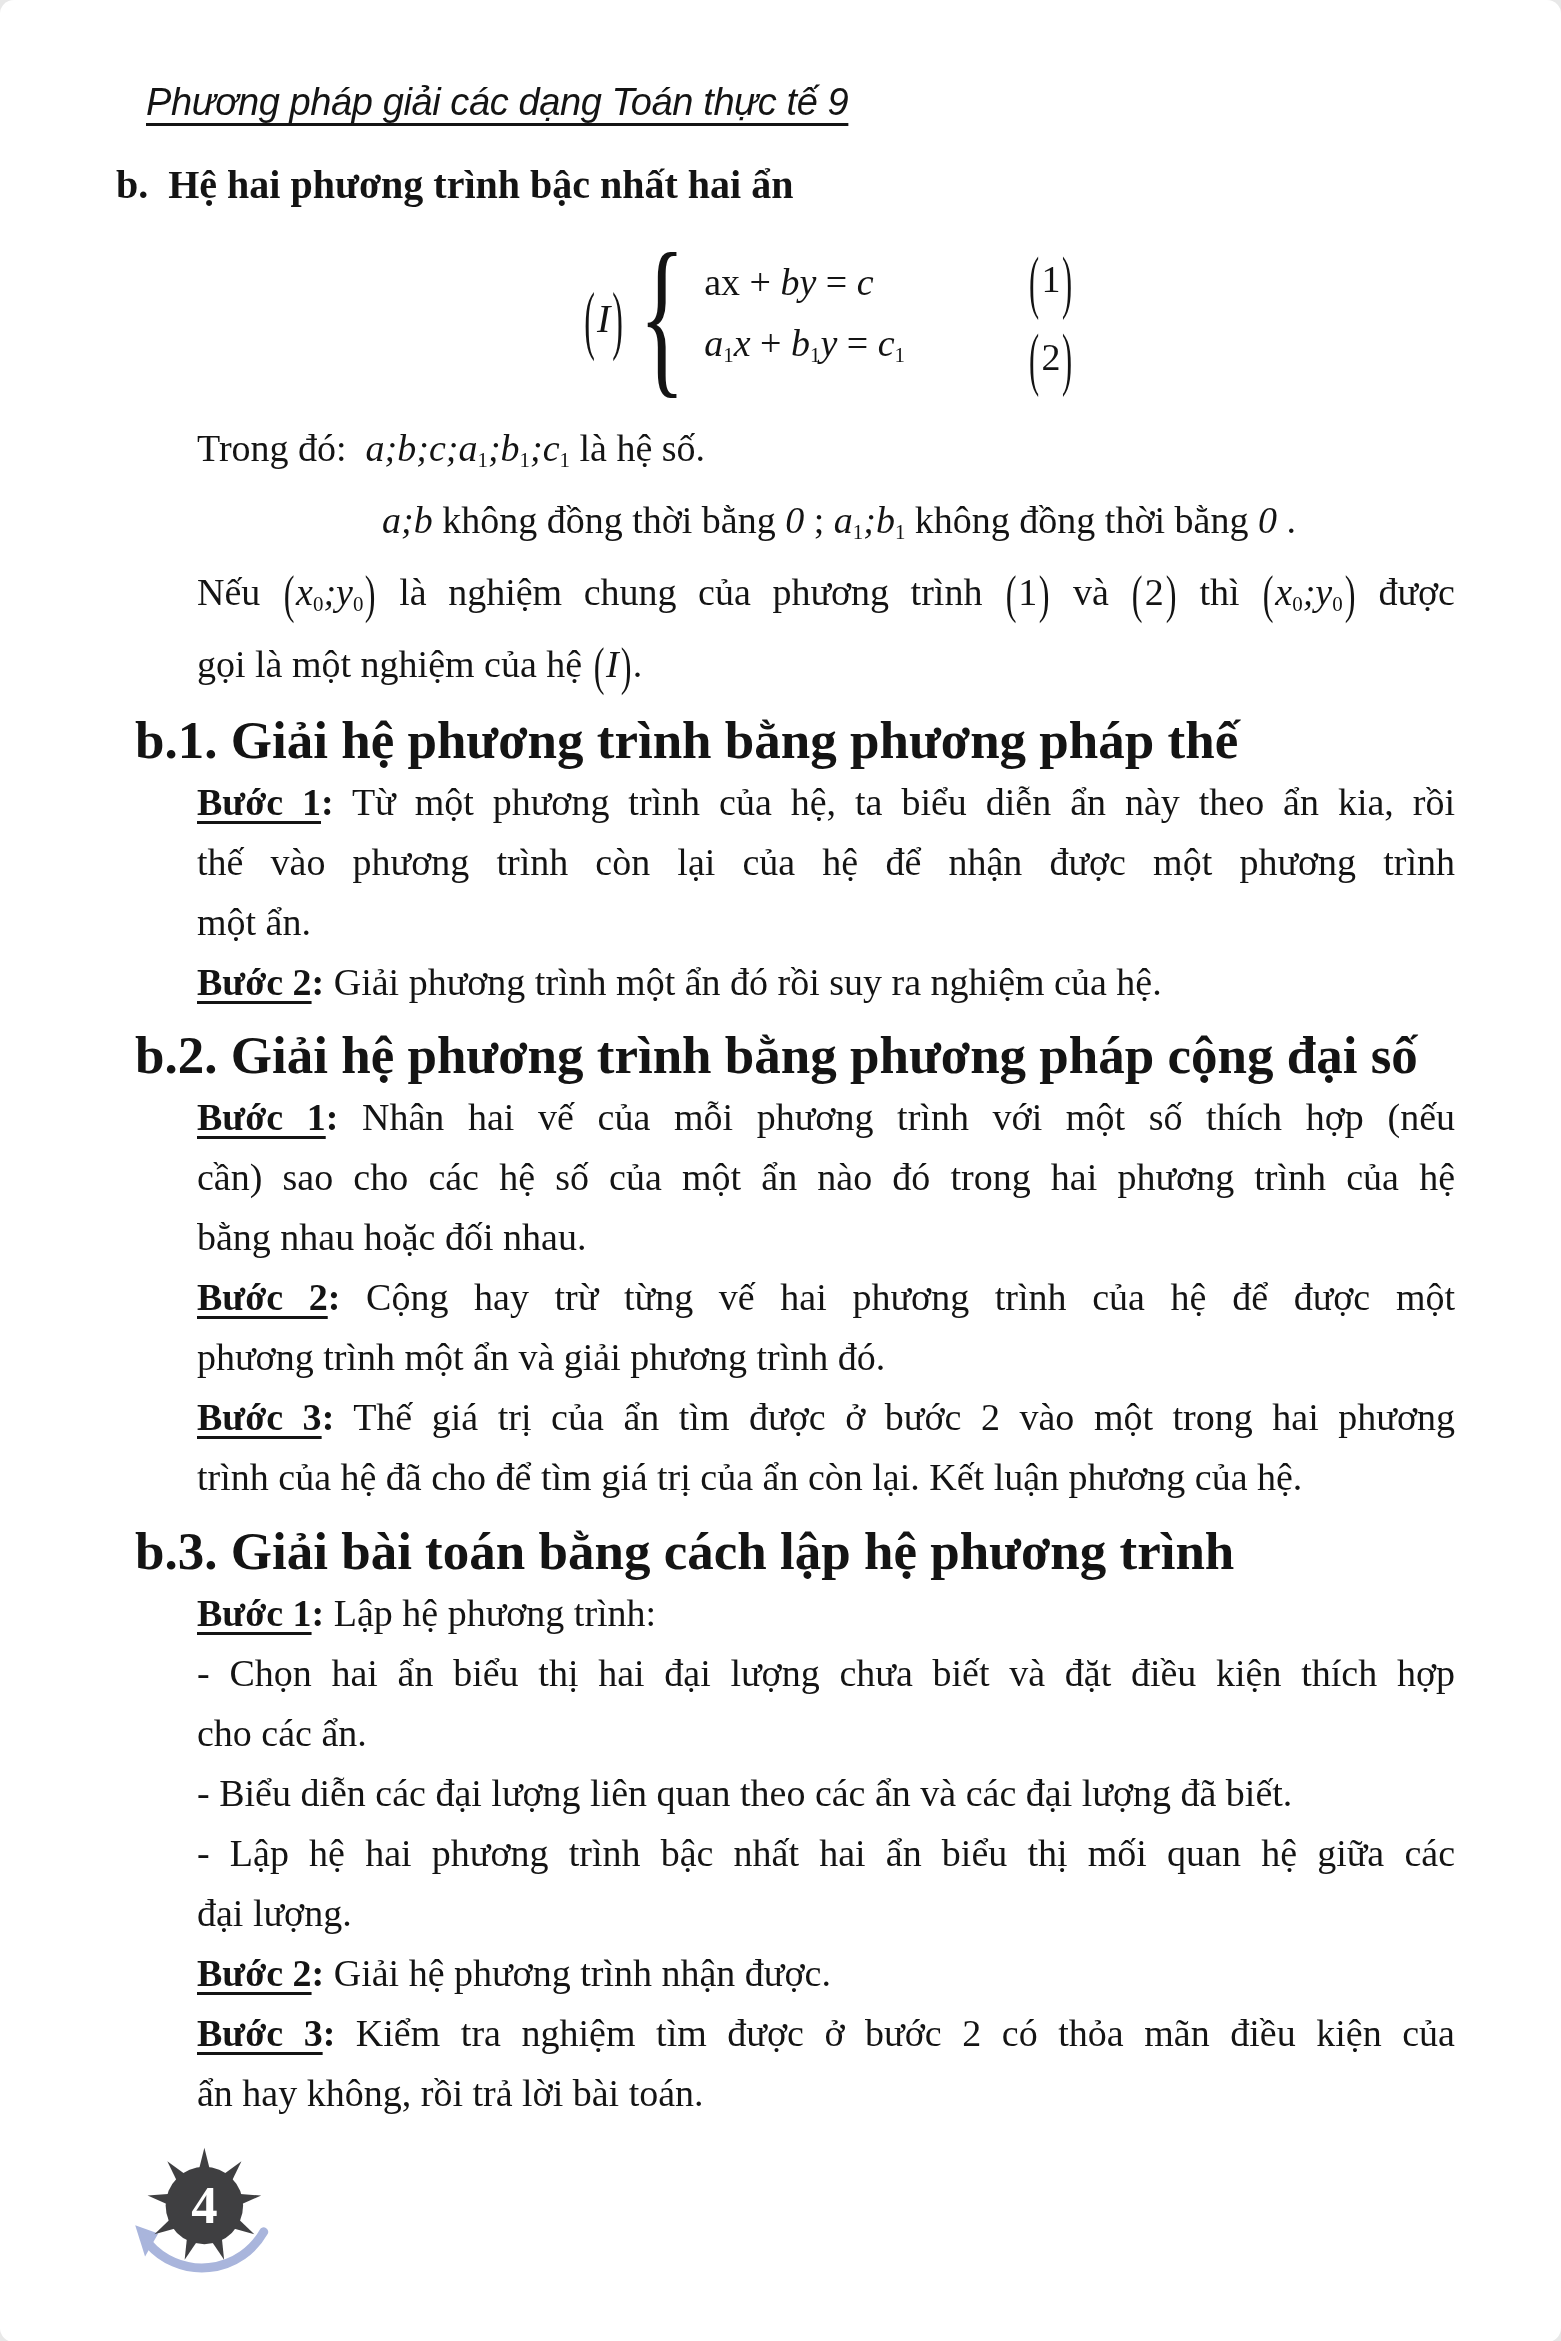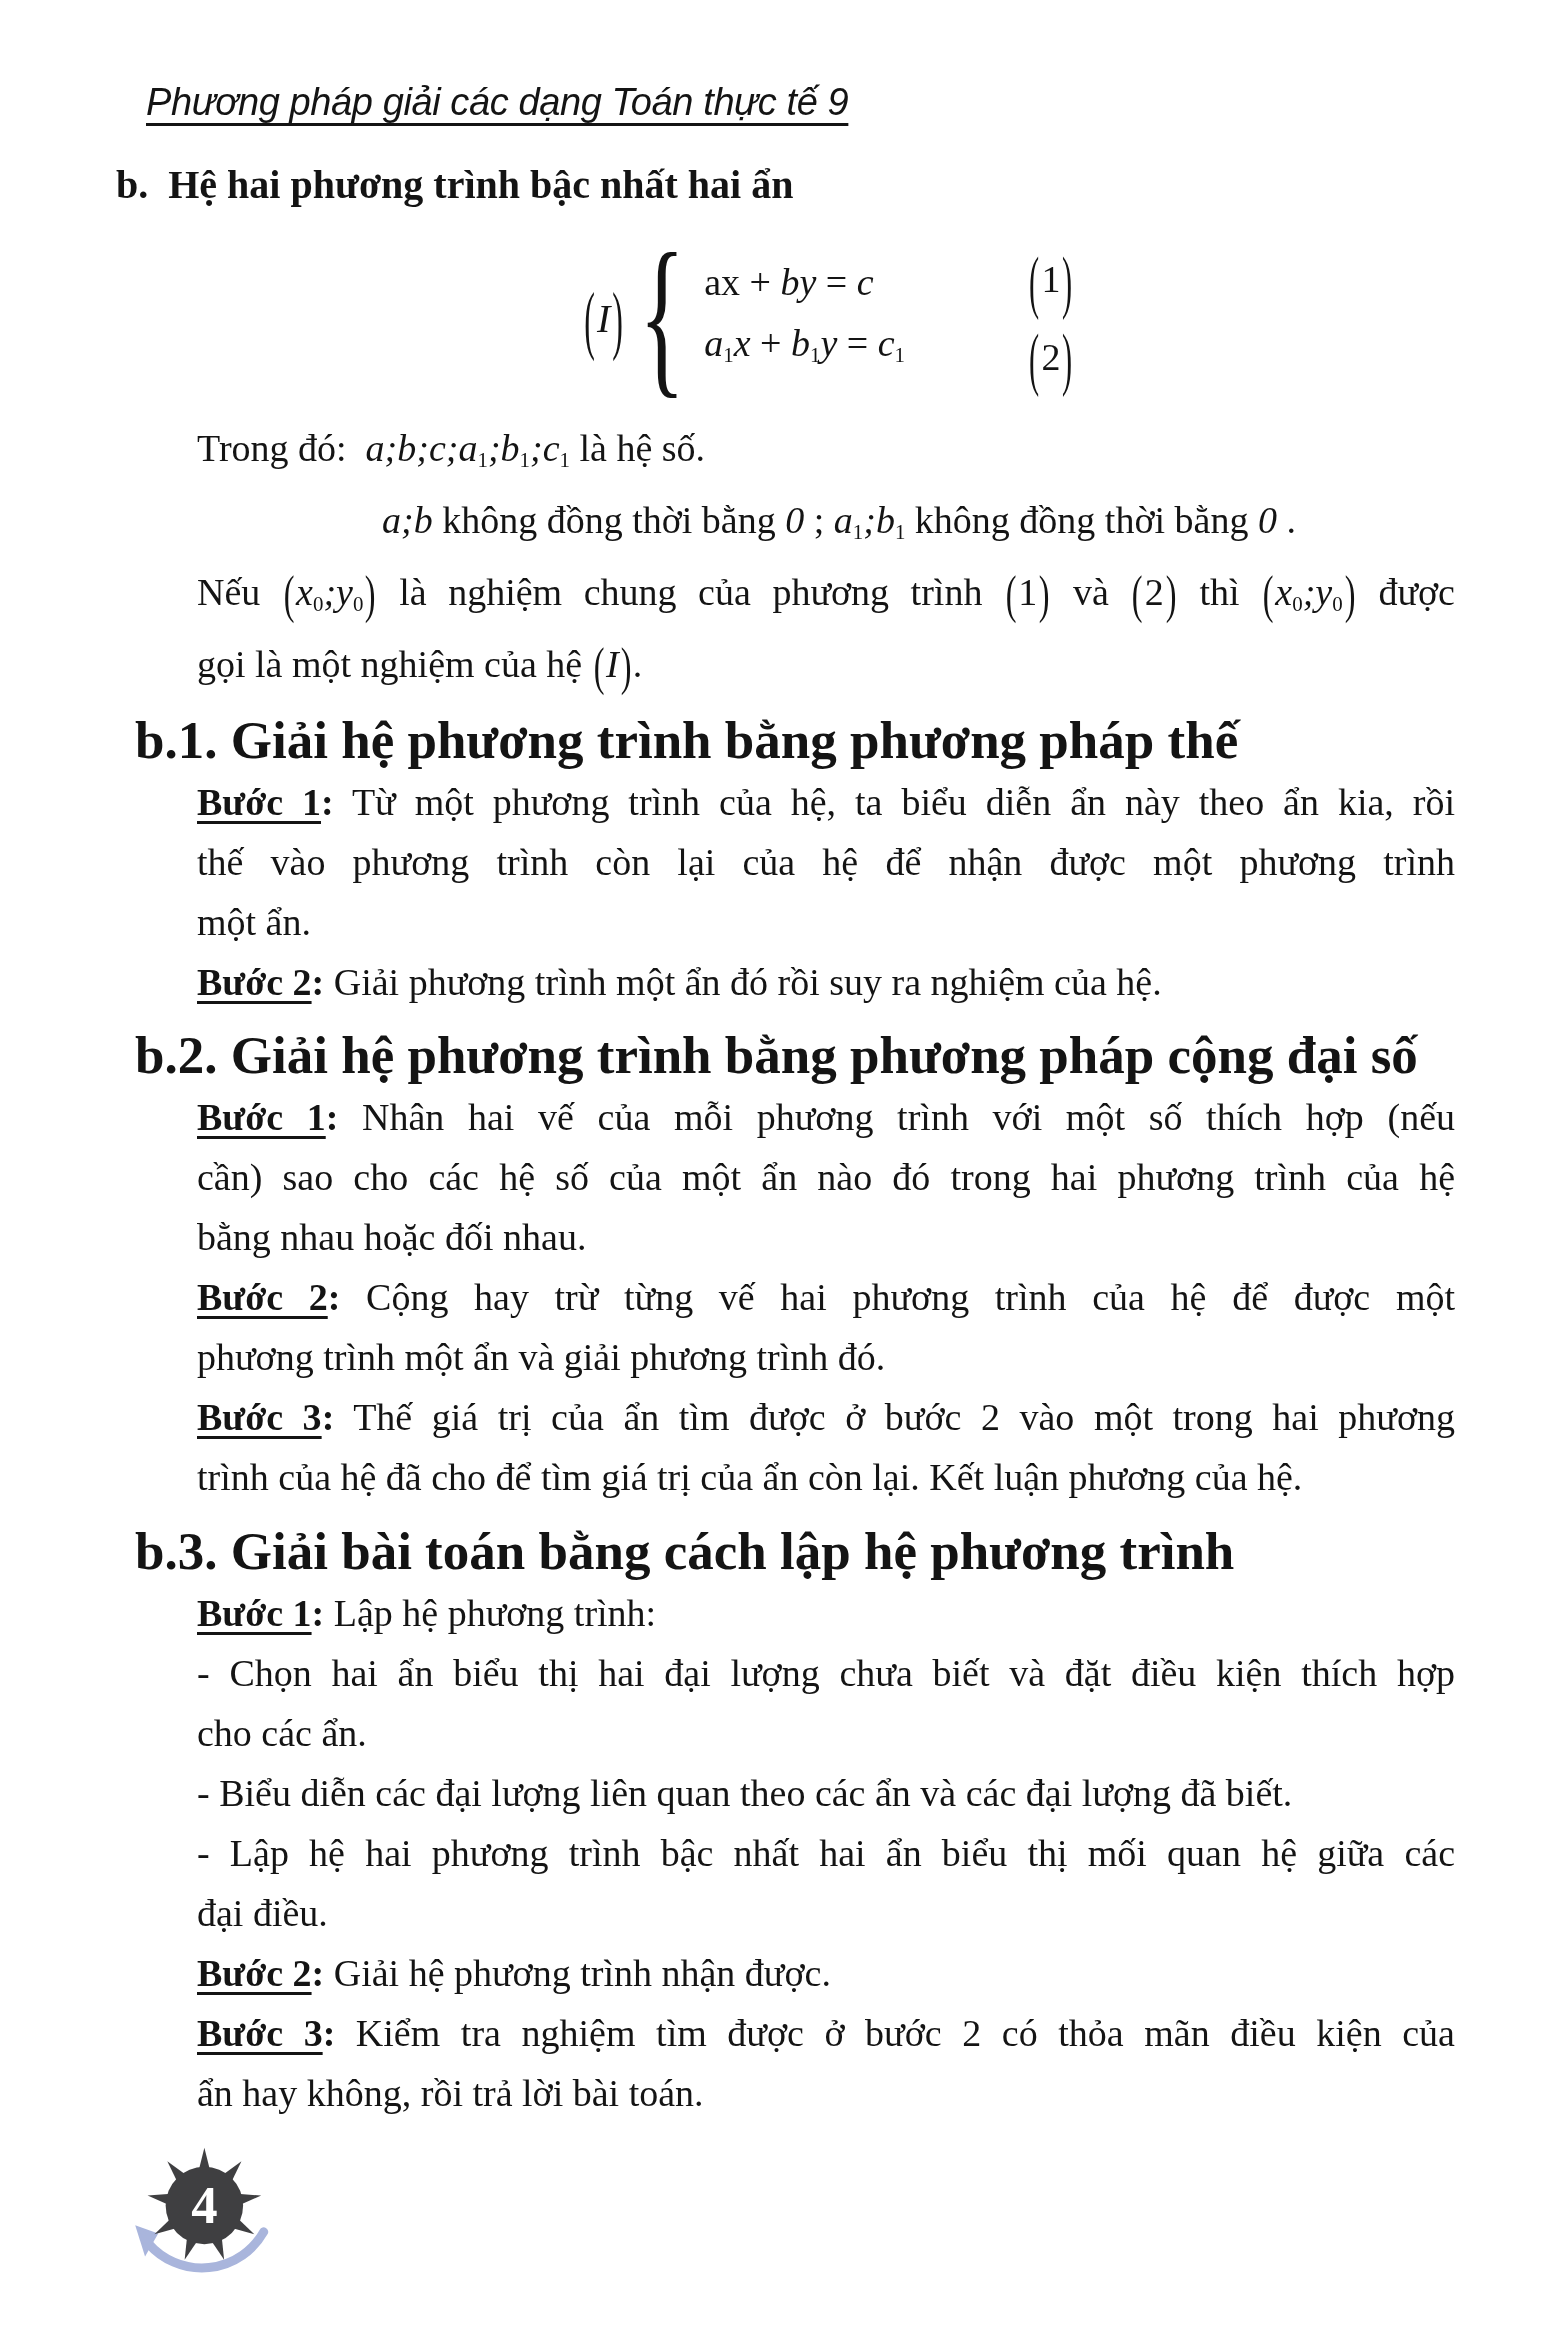--- a/index.html
+++ b/index.html
@@ -1,19 +1,20 @@
 <!DOCTYPE html>
 <html style="font-size:13.2px"><head>
 <meta charset="utf-8">
 <style>
   html,body{margin:0;padding:0;background:#e8e8e8;}
   .page{
     position:relative; width:1561px; height:2342px; background:#ffffff;
     font-family:"Liberation Serif","DejaVu Serif",serif; color:#141414;
     overflow:hidden;
+    border-radius:14px;
   }
   
   .header{
     position:absolute; left:146px; top:81px;
     font-family:"Liberation Sans","DejaVu Sans",sans-serif;
     font-style:italic; font-size:38px; font-weight:400;
     text-decoration:underline; text-decoration-thickness:2.5px; text-underline-offset:8.3px;
     letter-spacing:-0.4px; white-space:nowrap;
   }
   
@@ -83,21 +84,21 @@
       <div class="blk ln jl"><span class="r-bu">Bước 2</span><span class="r-b">:</span><span> Cộng hay trừ từng vế hai phương trình của hệ để được một</span></div>
       <div class="blk ln"><span>phương trình một ẩn và giải phương trình đó.</span></div>
       <div class="blk ln jl"><span class="r-bu">Bước 3</span><span class="r-b">:</span><span> Thế giá trị của ẩn tìm được ở bước 2 vào một trong hai phương</span></div>
       <div class="blk ln"><span>trình của hệ đã cho để tìm giá trị của ẩn còn lại. Kết luận phương của hệ.</span></div>
       <div class="blk h2"><span class="r-b">b.3. Giải bài toán bằng cách lập hệ phương trình</span></div>
       <div class="blk ln"><span class="r-bu">Bước 1</span><span class="r-b">:</span><span> Lập hệ phương trình:</span></div>
       <div class="blk ln jl"><span>- Chọn hai ẩn biểu thị hai đại lượng chưa biết và đặt điều kiện thích hợp</span></div>
       <div class="blk ln"><span>cho các ẩn.</span></div>
       <div class="blk ln"><span>- Biểu diễn các đại lượng liên quan theo các ẩn và các đại lượng đã biết.</span></div>
       <div class="blk ln jl"><span>- Lập hệ hai phương trình bậc nhất hai ẩn biểu thị mối quan hệ giữa các</span></div>
-      <div class="blk ln"><span>đại điều.</span></div>
+      <div class="blk ln"><span>đại lượng.</span></div>
       <div class="blk ln"><span class="r-bu">Bước 2</span><span class="r-b">:</span><span> Giải hệ phương trình nhận được.</span></div>
       <div class="blk ln jl"><span class="r-bu">Bước 3</span><span class="r-b">:</span><span> Kiểm tra nghiệm tìm được ở bước 2 có thỏa mãn điều kiện của</span></div>
       <div class="blk ln"><span>ẩn hay không, rồi trả lời bài toán.</span></div>
     </div>
 
   <svg class="badge" viewBox="0 0 210 230" width="173" height="190" xmlns="http://www.w3.org/2000/svg">
     <path d="M 172 110 A 86 86 0 0 1 32 124" fill="none" stroke-width="11" stroke-linecap="round" stroke="#a9b5dc"></path>
     <polygon points="16,102 44,112 28,140" fill="#a9b5dc"></polygon>
     <g fill="#3f3f41">
       <path d="M 92 40 L 100 8 L 108 40 Z" transform="rotate(0 100 78)"></path>

